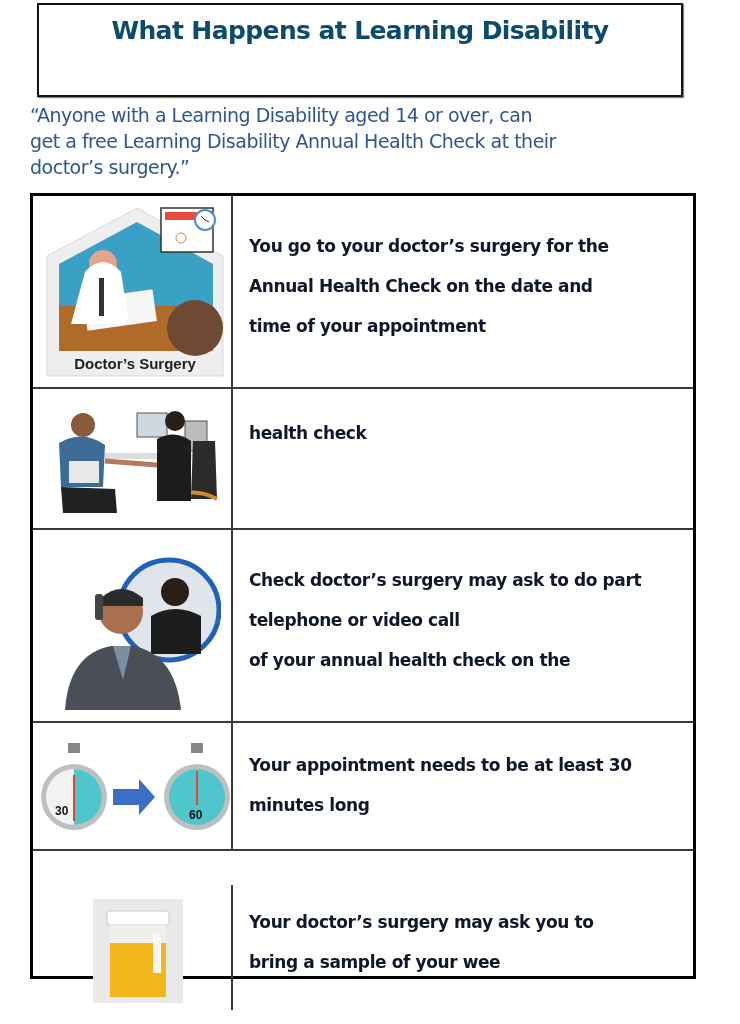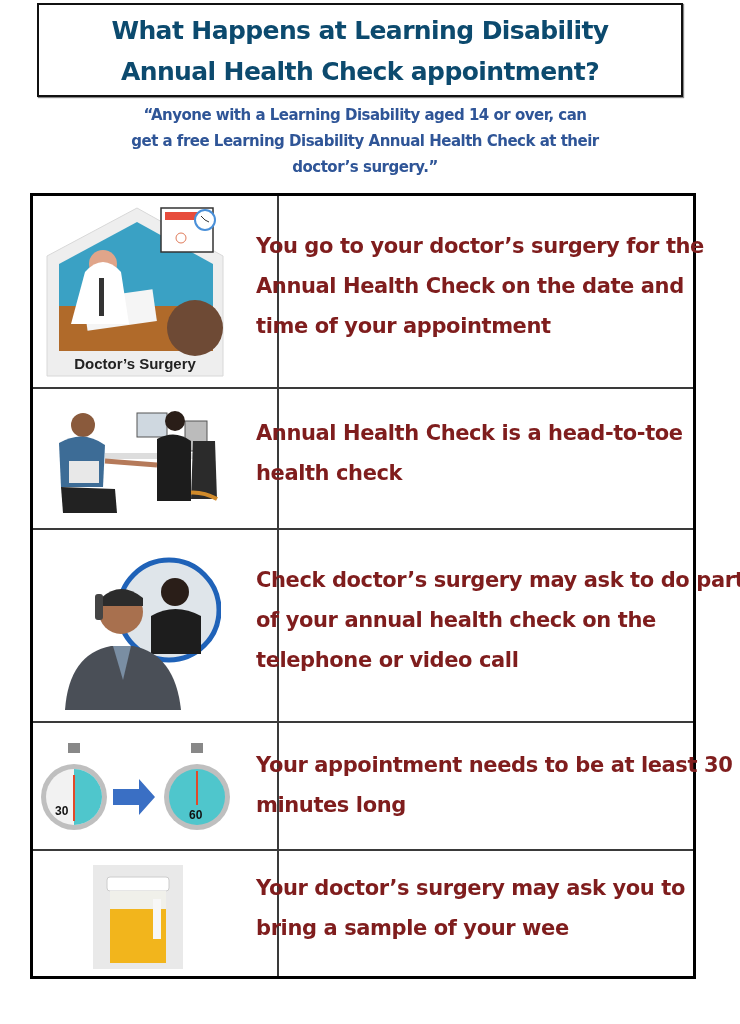--- a/index.html
+++ b/index.html
@@ -33,24 +33,24 @@
       line-height: 41px;
       letter-spacing: -0.6px;
       white-space: nowrap;
     }
     .title-line:first-child { margin-top: 5px; }
     .subtitle {
       position: absolute;
       left: 30px;
       top: 102px;
       width: 670px;
-      text-align: center;
+      text-align: left;
       color: #2f5597;
-      font-weight: bold;
-      font-size: 15px;
+      font-weight: normal;
+      font-size: 19px;
       line-height: 26px;
       letter-spacing: -0.5px;
     }
     .subtitle span { display: block; white-space: nowrap; }
 
     .table {
       position: absolute;
       left: 30px;
       top: 193px;
       width: 666px;
@@ -62,45 +62,44 @@
       position: absolute;
       left: 0;
       width: 100%;
       border-bottom: 2px solid #3a3a3a;
       box-sizing: border-box;
     }
     .row:last-child { border-bottom: none; }
     .cell-img {
       position: absolute;
       left: 0; top: 0;
-      width: 246px;
+      width: 200px;
       height: 100%;
       border-right: 2px solid #3a3a3a;
       box-sizing: border-box;
     }
     .cell-text {
       position: absolute;
       left: 216px;
       top: 0;
       right: 10px;
       font-weight: bold;
-      font-size: 21px;
+      font-size: 17px;
       line-height: 40px;
-      color: #7f1d1d;
+      color: #0f172a;
       letter-spacing: -0.4px;
-      margin-left: 7px;
     }
     .cell-text span { display: block; white-space: nowrap; }
 
     
     .r1 { top: 0; height: 193px; }
     .r2 { top: 193px; height: 141px; }
     .r3 { top: 334px; height: 193px; }
     .r4 { top: 527px; height: 128px; }
-    .r5 { top: 655px; height: 125px; }
+    .r5 { top: 689px; height: 125px; }
     .r1 .cell-text { top: 30px; }
     .r2 .cell-text { top: 24px; }
     .r3 .cell-text { top: 30px; }
     .r4 .cell-text { top: 22px; }
     .r5 .cell-text { top: 17px; }
 
     
     .illus { position: absolute; }
     .surgery-label {
       position: absolute;
@@ -111,21 +110,20 @@
       font-weight: bold;
       font-size: 15px;
       color: #222;
     }
   </style>
 </head>
 <body>
 
 <div class="title-box">
   <div class="title-line">What Happens at Learning Disability</div>
-  <div class="title-line">Annual Health Check appointment?</div>
 </div>
 
 <div class="subtitle">
   <span>“Anyone with a Learning Disability aged 14 or over, can</span>
   <span>get a free Learning Disability Annual Health Check at their</span>
   <span>doctor’s surgery.”</span>
 </div>
 
 <div class="table">
 
@@ -171,21 +169,20 @@
           <path d="M14 42 Q38 28 60 44 L58 86 L16 86 Z" fill="#3d6c96"></path>
           <rect x="24" y="60" width="30" height="22" fill="#e8e8e8"></rect>
           <path d="M16 86 L70 88 L72 112 L18 112 Z" fill="#222"></path>
           <circle cx="130" cy="20" r="10" fill="#2a1e18"></circle>
           <path d="M112 38 Q130 28 146 40 L146 100 L112 100 Z" fill="#1c1c1c"></path>
           <path d="M60 60 L112 64" stroke="#b57a5a" stroke-width="5"></path>
         </svg>
       </div>
     </div>
     <div class="cell-text">
-      <span>Annual Health Check is a head-to-toe</span>
       <span>health check</span>
     </div>
   </div>
 
   <div class="row r3">
     <div class="cell-img">
       <div class="illus" style="left:18px; top:24px; width:170px; height:160px;">
         <svg width="170" height="160" viewBox="0 0 170 160">
           <circle cx="118" cy="56" r="50" fill="#dfe5ea" stroke="#1f62b8" stroke-width="5"></circle>
           <circle cx="124" cy="38" r="14" fill="#2a1e18"></circle>
@@ -193,22 +190,22 @@
           <circle cx="70" cy="58" r="22" fill="#a8704e"></circle>
           <path d="M50 44 Q70 26 92 44 L92 52 L50 52 Z" fill="#2b2b2b"></path>
           <path d="M14 156 Q18 100 60 92 L82 92 Q124 100 130 156 Z" fill="#4a4f57"></path>
           <path d="M62 92 L72 126 L80 92 Z" fill="#7a8ea3"></path>
           <rect x="44" y="40" width="8" height="26" fill="#444" rx="3"></rect>
         </svg>
       </div>
     </div>
     <div class="cell-text">
       <span>Check doctor’s surgery may ask to do part</span>
+      <span>telephone or video call</span>
       <span>of your annual health check on the</span>
-      <span>telephone or video call</span>
     </div>
   </div>
 
   <div class="row r4">
     <div class="cell-img">
       <div class="illus" style="left:8px; top:18px; width:192px; height:96px;">
         <svg width="192" height="96" viewBox="0 0 192 96">
 
           <g>
             <rect x="27" y="2" width="12" height="10" fill="#888"></rect>

